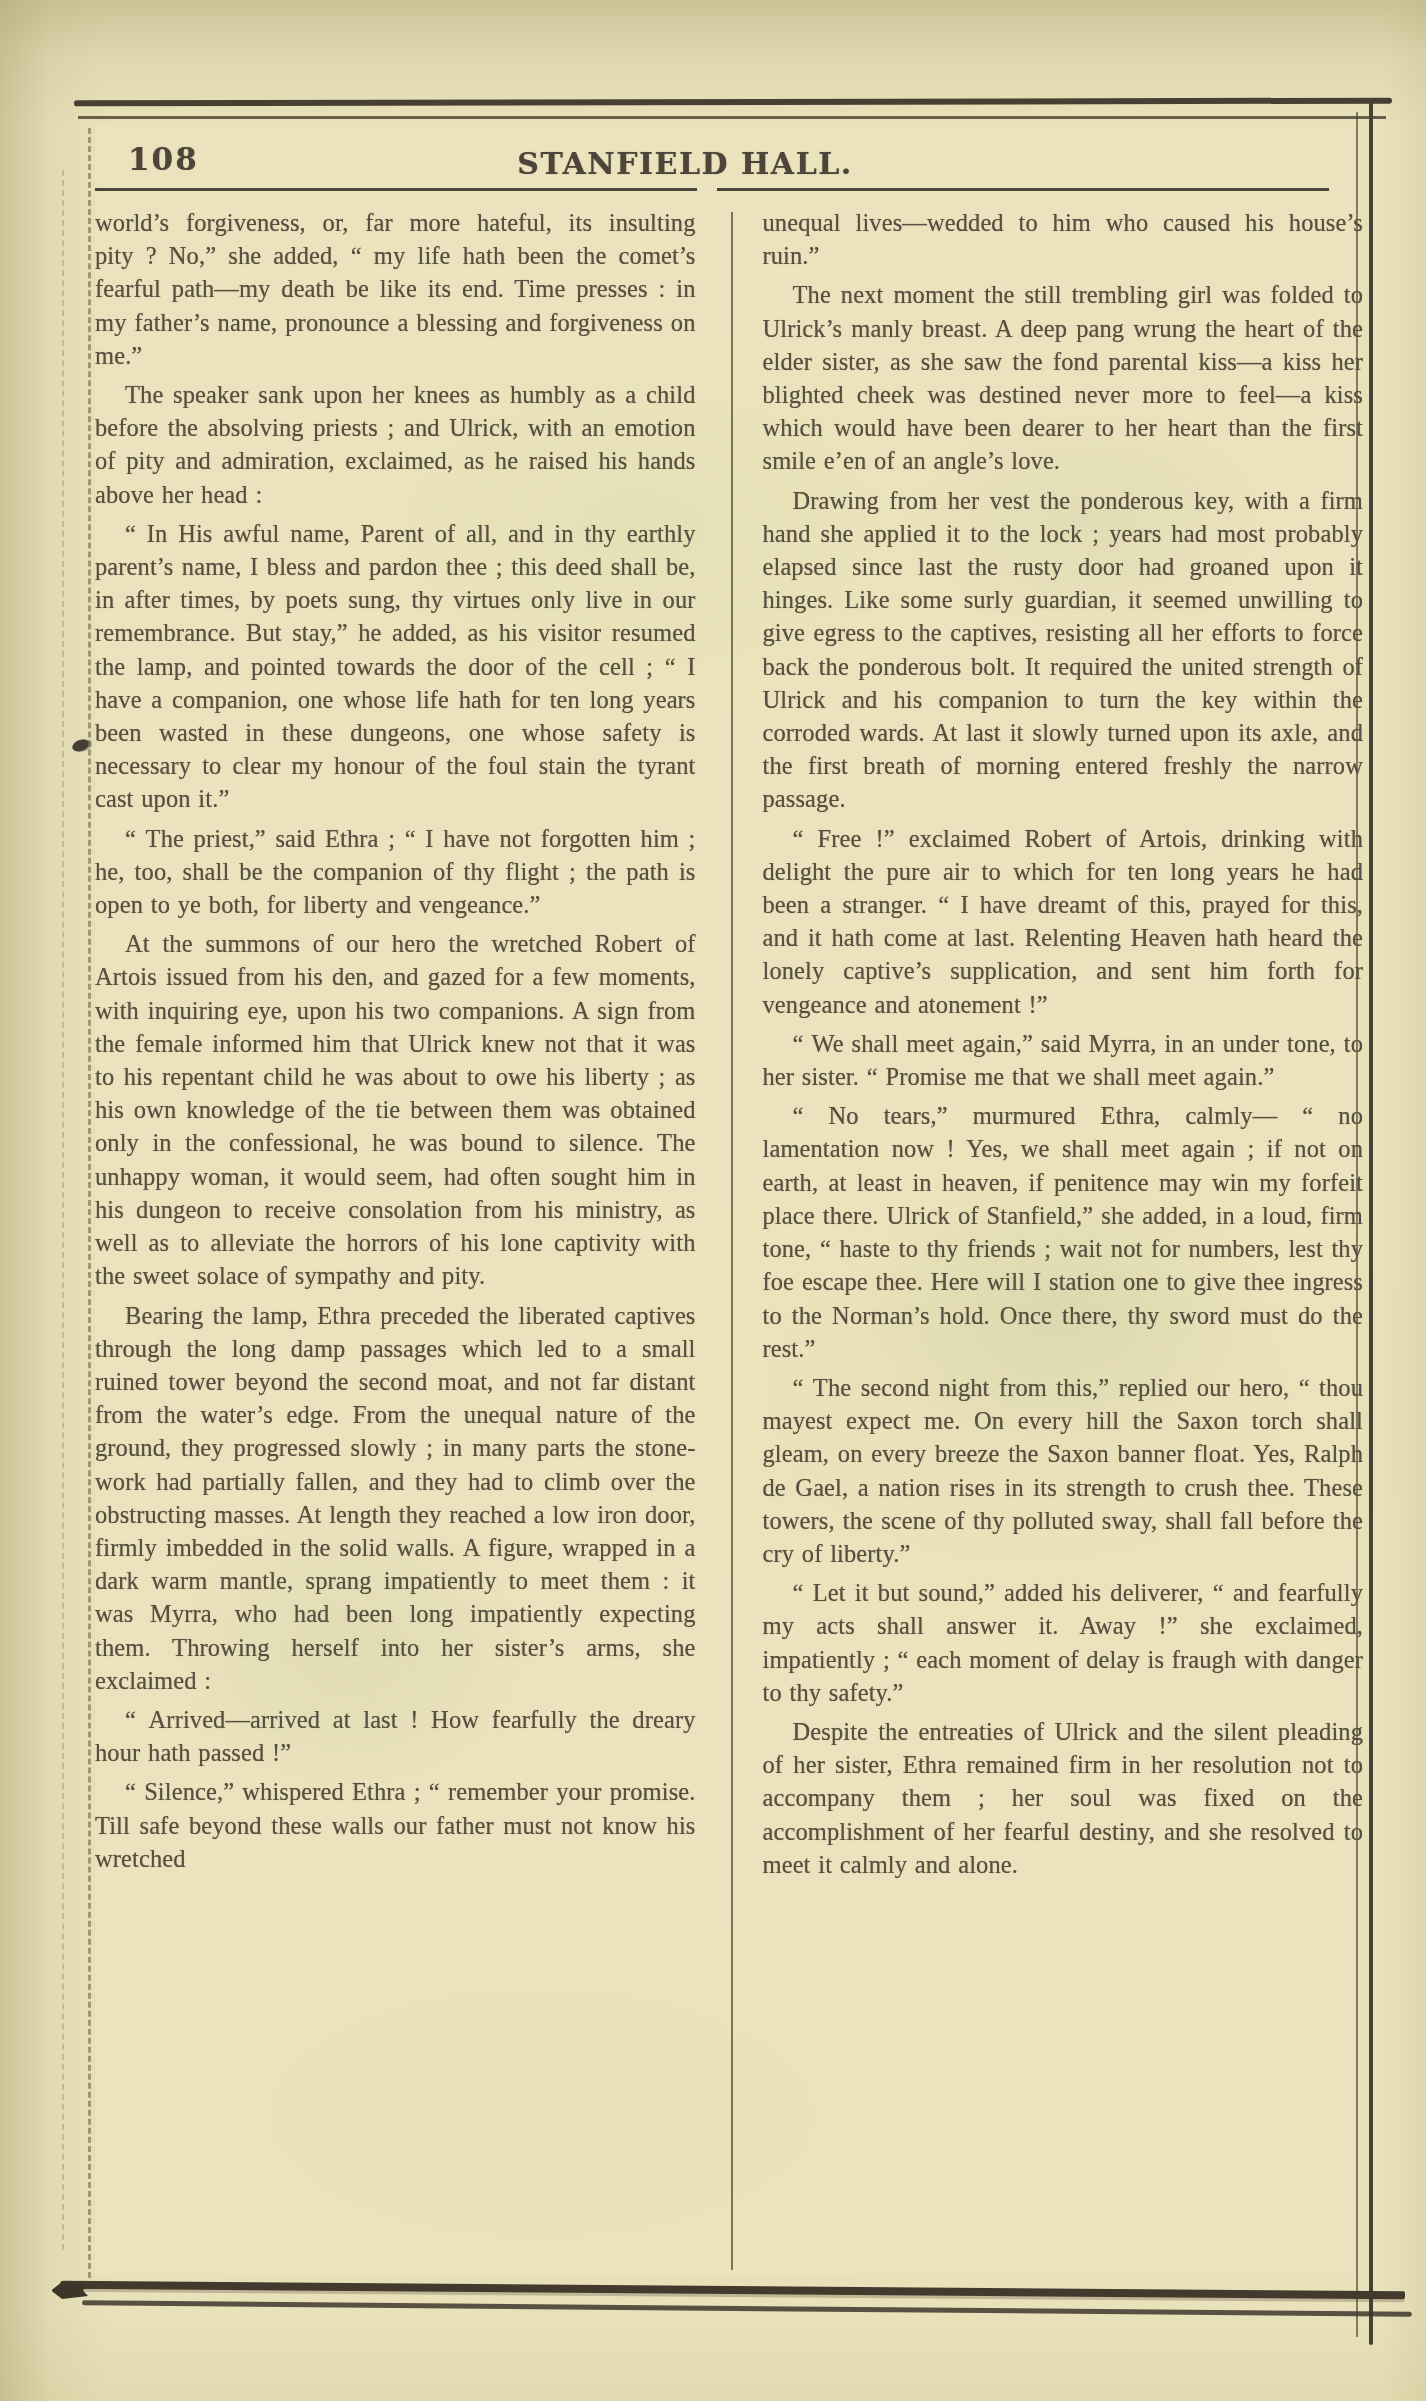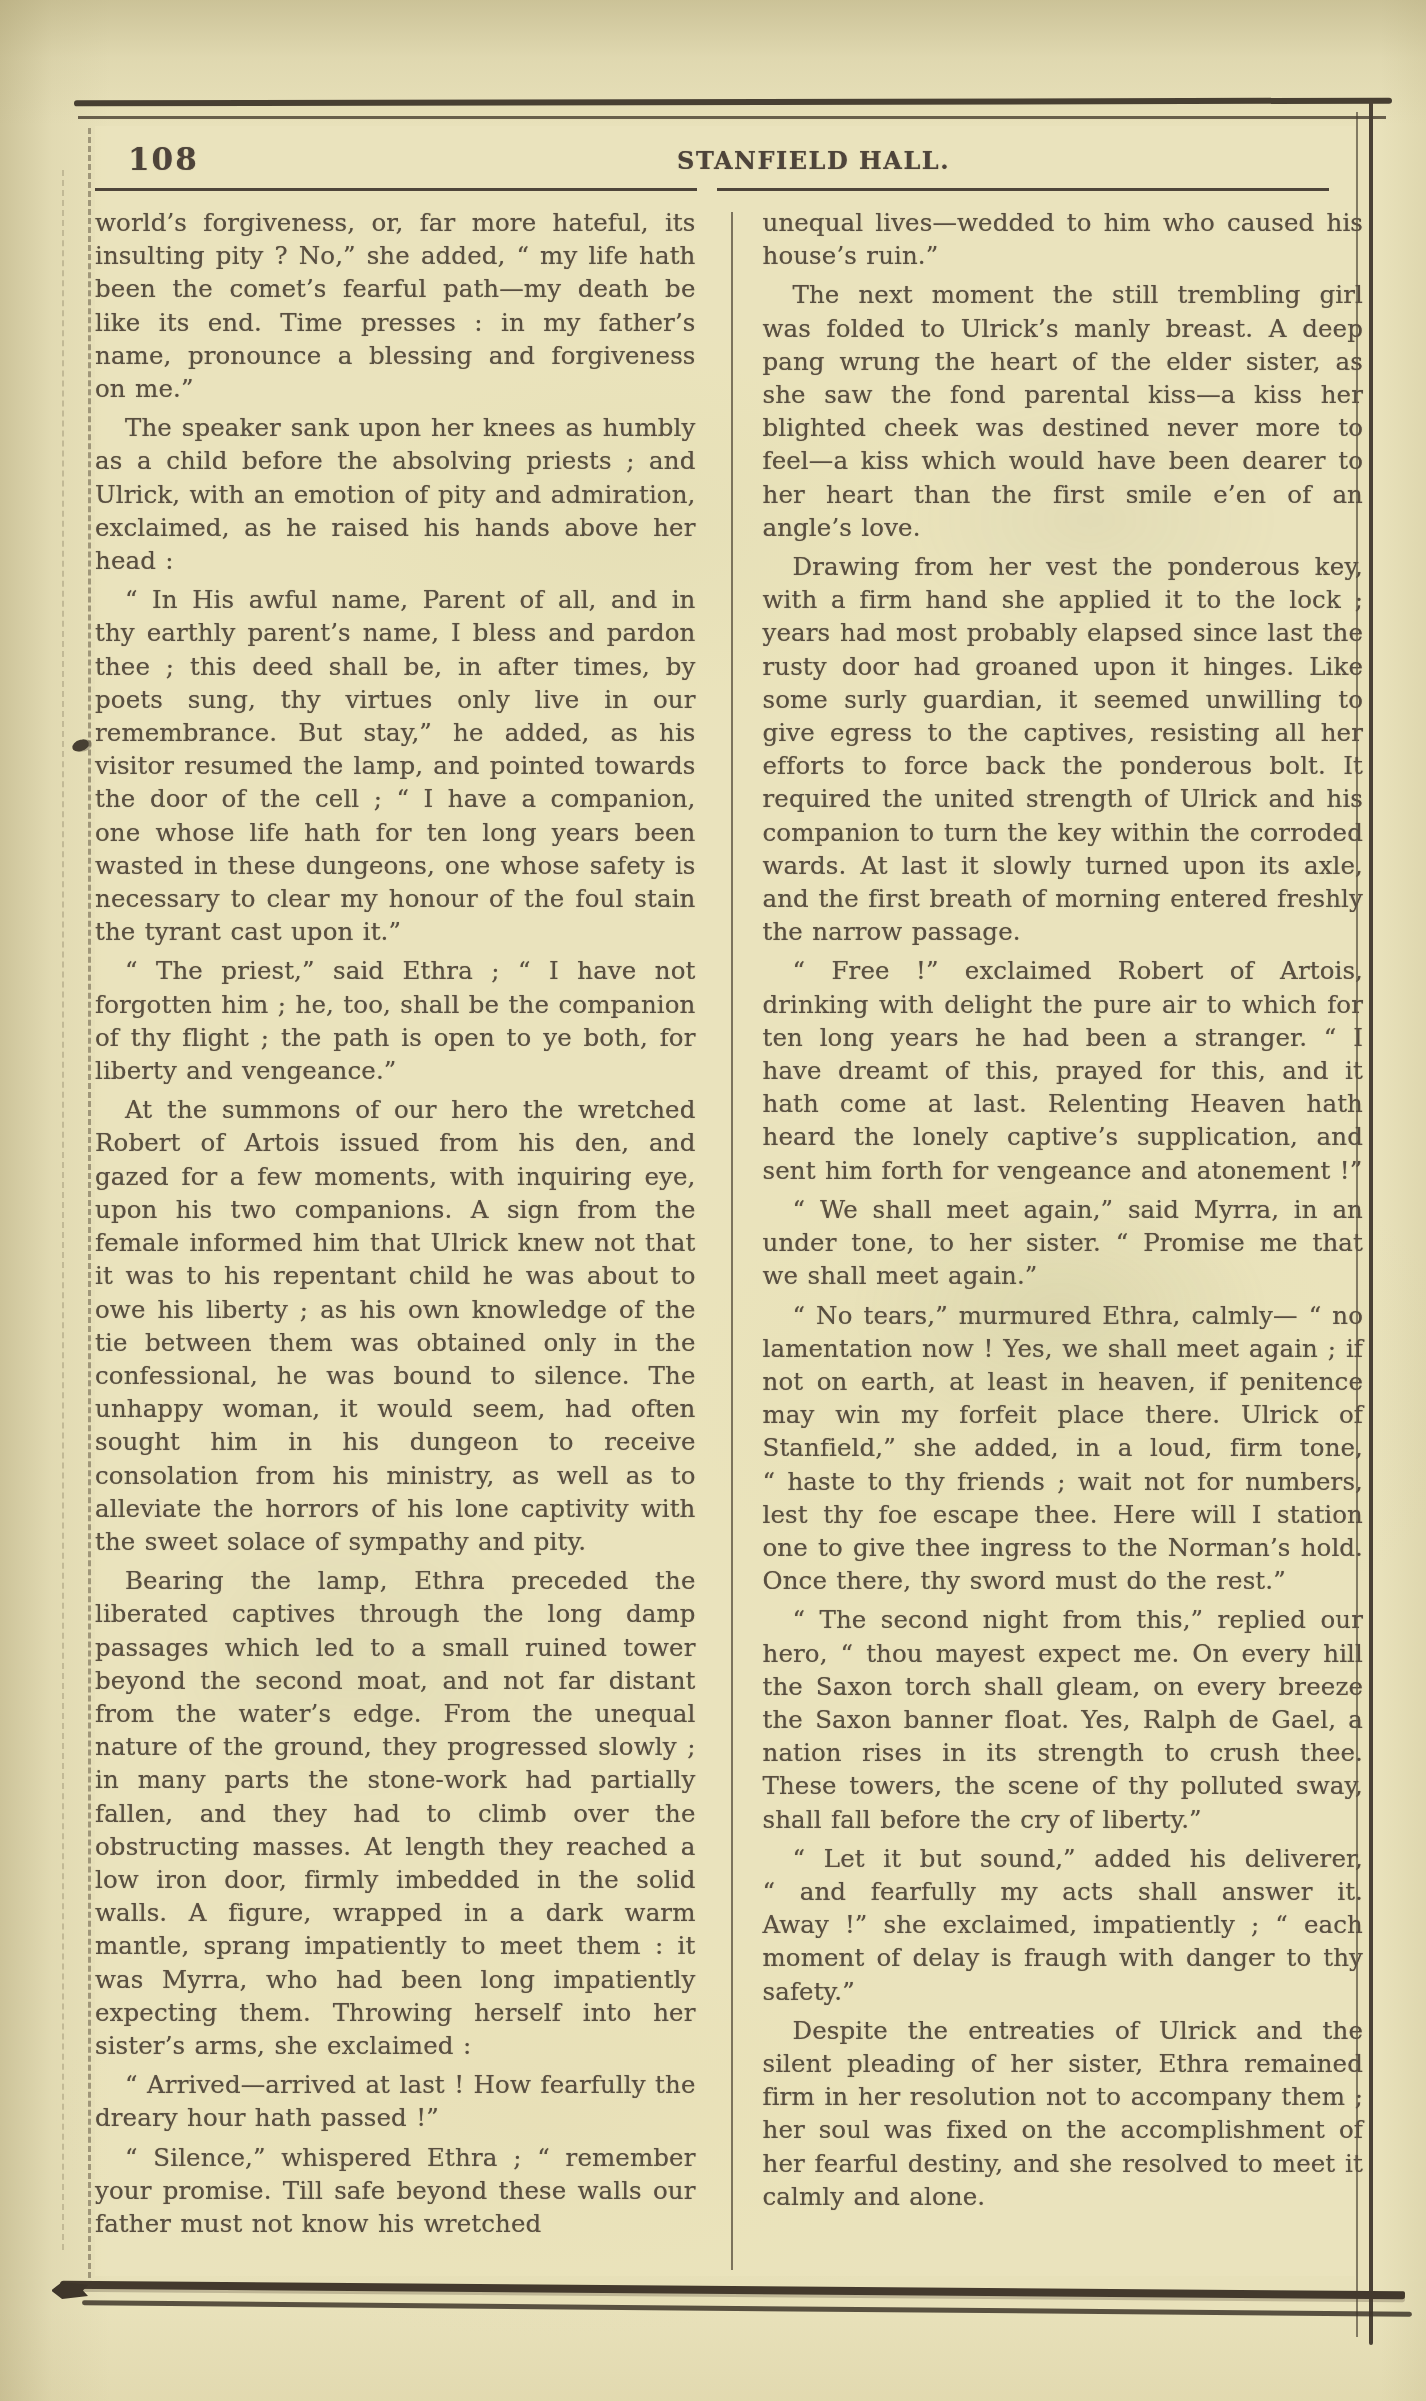--- a/index.html
+++ b/index.html
@@ -40,29 +40,29 @@
     background:#43392d;transform:rotate(0.45deg);border-radius:4px 2px 3px 5px;
     box-shadow:0 3px 0 rgba(67,57,45,0.25);}
   .frame-bottom-2{position:absolute;left:82px;top:2306px;width:1330px;height:5px;
     background:rgba(62,54,42,0.85);transform:rotate(0.5deg);border-radius:3px;}
   .bottom-ornament{position:absolute;left:52px;top:2282px;width:36px;height:17px;
     background:#3e352a;
     clip-path:polygon(0 45%,28% 0,100% 18%,86% 50%,100% 82%,28% 100%,0 55%);}
   
   .pagenum{position:absolute;left:128px;top:141px;font-size:31px;font-weight:bold;
     color:#4e443a;letter-spacing:2px;text-shadow:0 0 1px rgba(78,68,58,0.6);}
-  .running-title{position:absolute;left:420px;top:146px;width:530px;text-align:right;
-    font-size:24px;font-weight:bold;color:#4e443a;letter-spacing:1.5px;
+  .running-title{position:absolute;left:420px;top:146px;width:530px;text-align:center;
+    font-size:30px;font-weight:bold;color:#4e443a;letter-spacing:1.5px;
     text-shadow:0 0 1px rgba(78,68,58,0.6);}
   .header-rule{position:absolute;top:188px;left:95px;width:1240px;height:3px;}
   .header-rule .seg{position:absolute;top:0;height:3px;background:#4e453a;}
   .seg-l{left:0;width:602px;}
   .seg-r{left:622px;width:612px;}
   
-  .columns{position:absolute;left:95px;top:206px;width:1268px;display:flex;gap:67px;}
+  .columns{position:absolute;left:95px;top:206px;width:1268px;display:flex;gap:67px;font-family:Liberation Serif, serif;}
   .col{width:613px;text-align:justify;font-size:24.5px;line-height:33.2px;
     color:#594f41;letter-spacing:0.1px;word-spacing:1.5px;
     text-shadow:0 0 0.8px rgba(90,78,60,0.65);hyphens:auto;}
   .para{margin:0;}
   .indent{text-indent:30px;margin-top:6px;}
   .col-divider{position:absolute;left:731px;top:212px;width:2px;height:2058px;
     background:rgba(82,72,56,0.72);}
   
   .ink-blot{position:absolute;left:72px;top:740px;width:17px;height:11px;
     background:#473f33;border-radius:60% 40% 55% 45%;transform:rotate(-14deg);

